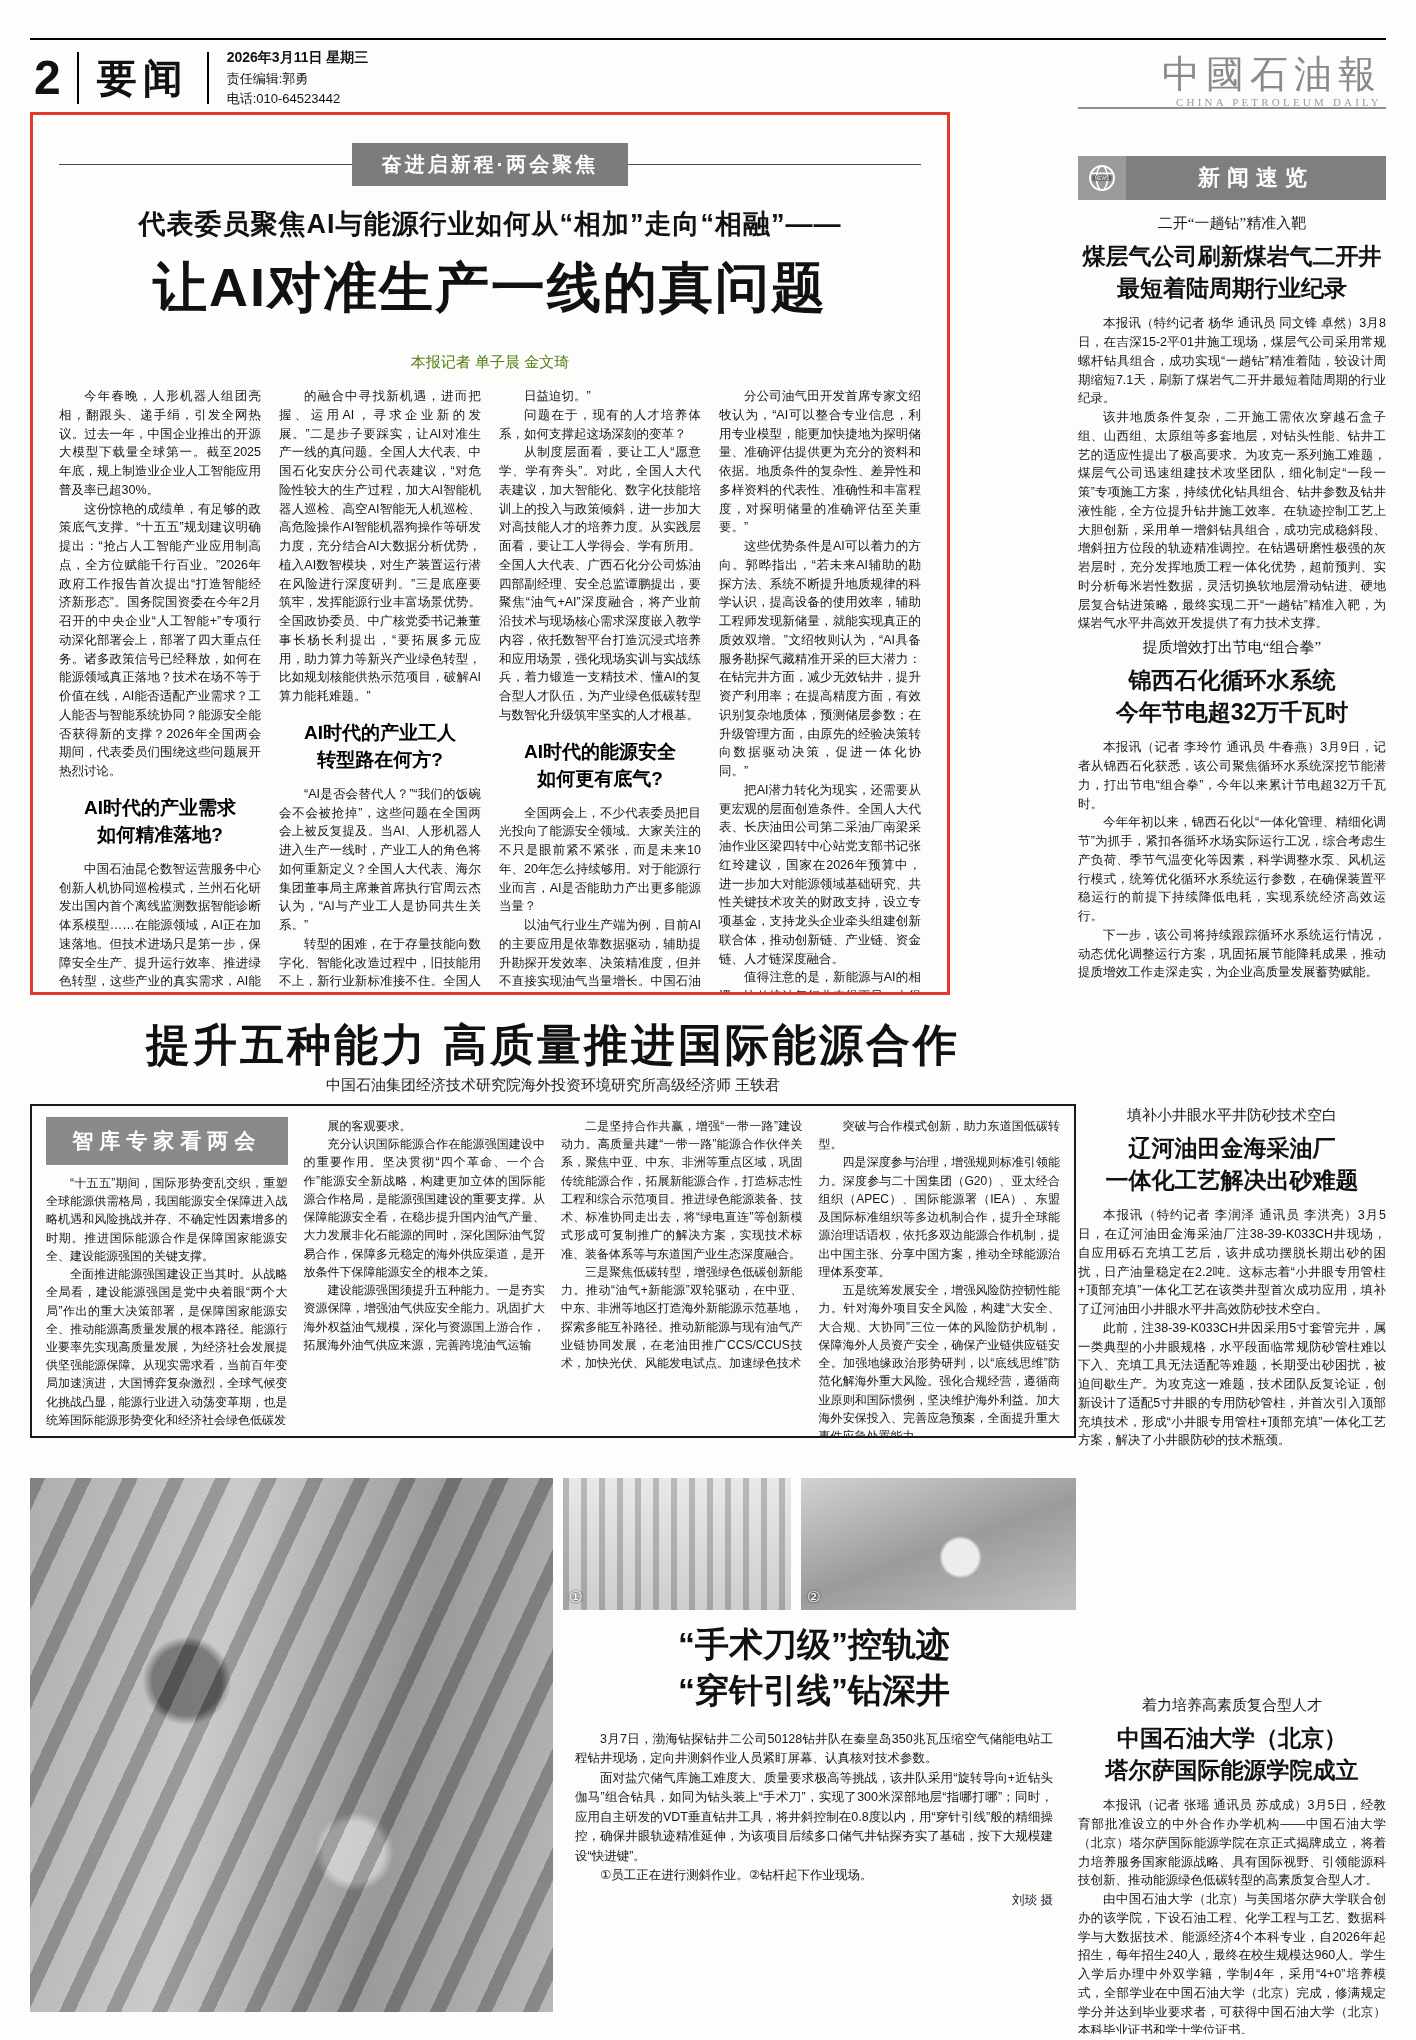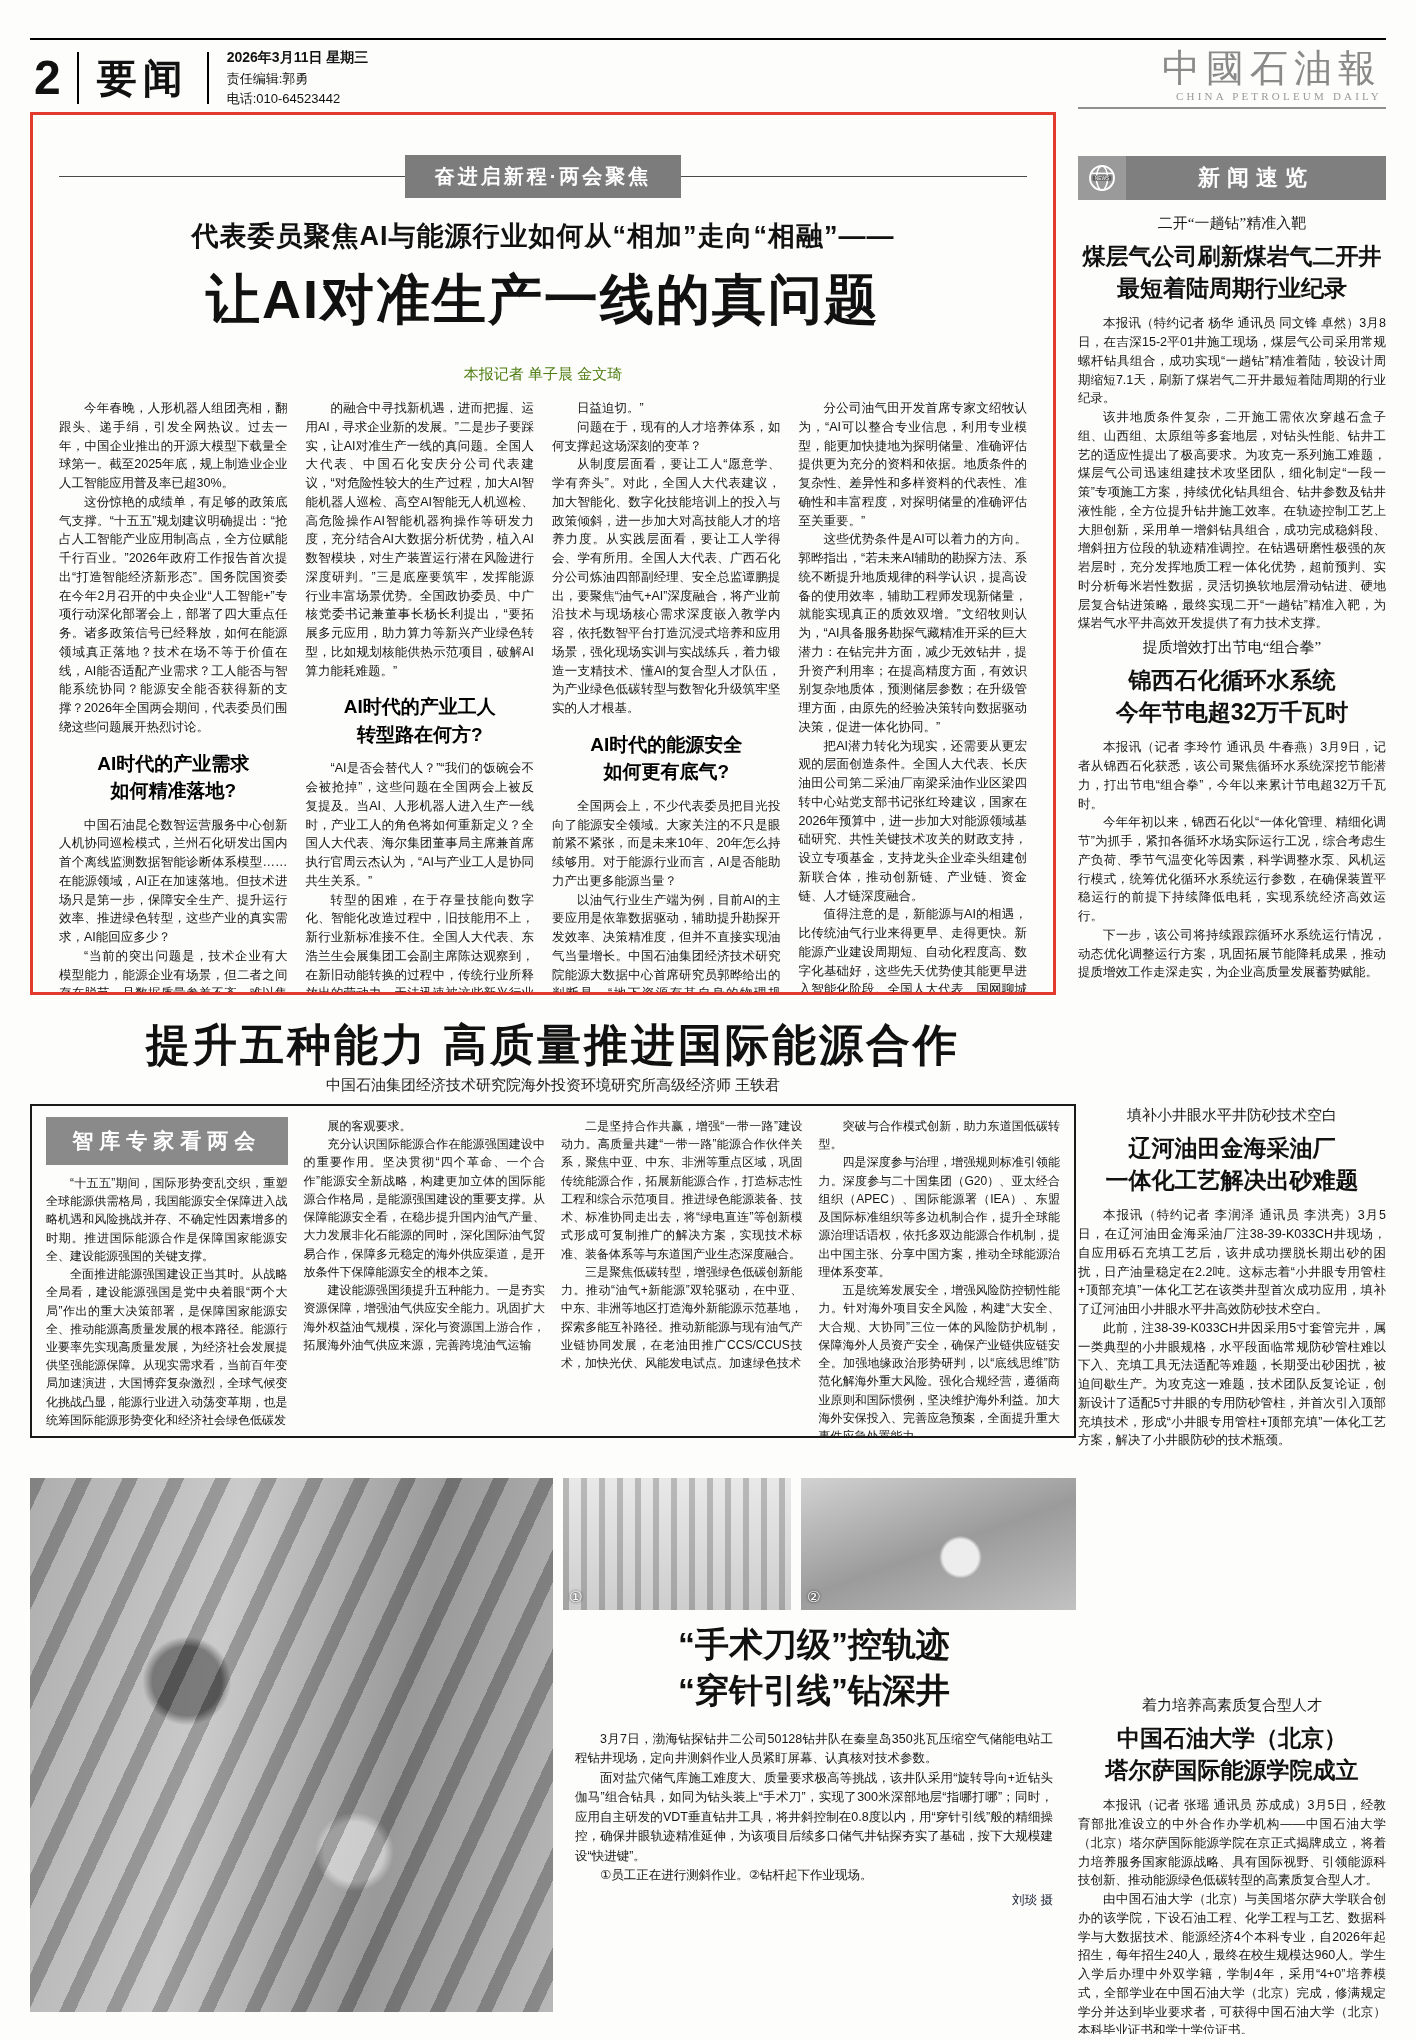--- a/index.html
+++ b/index.html
@@ -8,26 +8,26 @@
   
   .top-rule{position:absolute;left:30px;right:30px;top:38px;height:2px;background:#000;}
   .masthead-row{position:absolute;left:34px;top:48px;height:60px;display:flex;align-items:center;}
   .pageno{font-size:48px;font-weight:bold;line-height:1;padding-right:16px;}
   .vdiv{width:2px;height:52px;background:#000;}
   .section-name{font-size:40px;font-weight:bold;letter-spacing:6px;padding:0 18px;line-height:1;}
   .hdr-meta{font-size:13px;line-height:1.55;padding-left:18px;}
   .hdr-meta .date{font-weight:bold;font-size:14px;}
   .logo{position:absolute;right:34px;top:48px;text-align:right;}
   .logo-cn{font-family:"Liberation Serif","DejaVu Serif",serif;font-size:38px;color:#8a8a8a;
-           letter-spacing:6px;line-height:1.1;}
+           letter-spacing:6px;line-height:1.1;margin-top:6px;}
   .logo-en{font-size:11px;color:#9a9a9a;letter-spacing:3.2px;font-family:"Liberation Serif",serif;}
   .sidebar-top-rule{position:absolute;left:1078px;width:308px;top:107px;height:2px;background:#8f8f8f;}
   
-  .lead-box{position:absolute;left:30px;top:112px;width:1026px;height:883px;border:3px solid #e23b2d;
-            box-sizing:border-box;padding:16px 26px;overflow:hidden;background:#fdfdfc;}
+  .lead-box{position:absolute;left:30px;top:112px;width:920px;height:883px;border:3px solid #e23b2d;
+            box-sizing:border-box;padding:4px 26px;overflow:hidden;background:#fdfdfc;}
   .badge-row{display:flex;align-items:center;margin-top:24px;}
   .badge-row .rule{flex:1;height:1px;background:#4a4a4a;}
   .badge{background:#7c7c7c;color:#fff;font-size:20px;font-weight:bold;padding:8px 30px;letter-spacing:3px;}
   .lead-kicker{text-align:center;font-size:27px;font-weight:bold;margin-top:20px;letter-spacing:1px;}
   .lead-headline{text-align:center;font-size:54px;font-weight:900;margin:10px 0 0;letter-spacing:2px;}
   .lead-byline{text-align:center;font-size:15px;margin-top:28px;color:#4d7c0f;}
   .lead-cols{display:flex;gap:18px;margin-top:15px;height:608px;overflow:hidden;}
   .lead-cols .col{flex:1;font-size:12.5px;line-height:1.5;text-align:justify;color:#151515;}
   .col p{margin:0;text-indent:2em;}
   .col h3{text-align:center;font-size:19px;font-weight:bold;margin:13px 0 11px;line-height:1.45;color:#000;}

